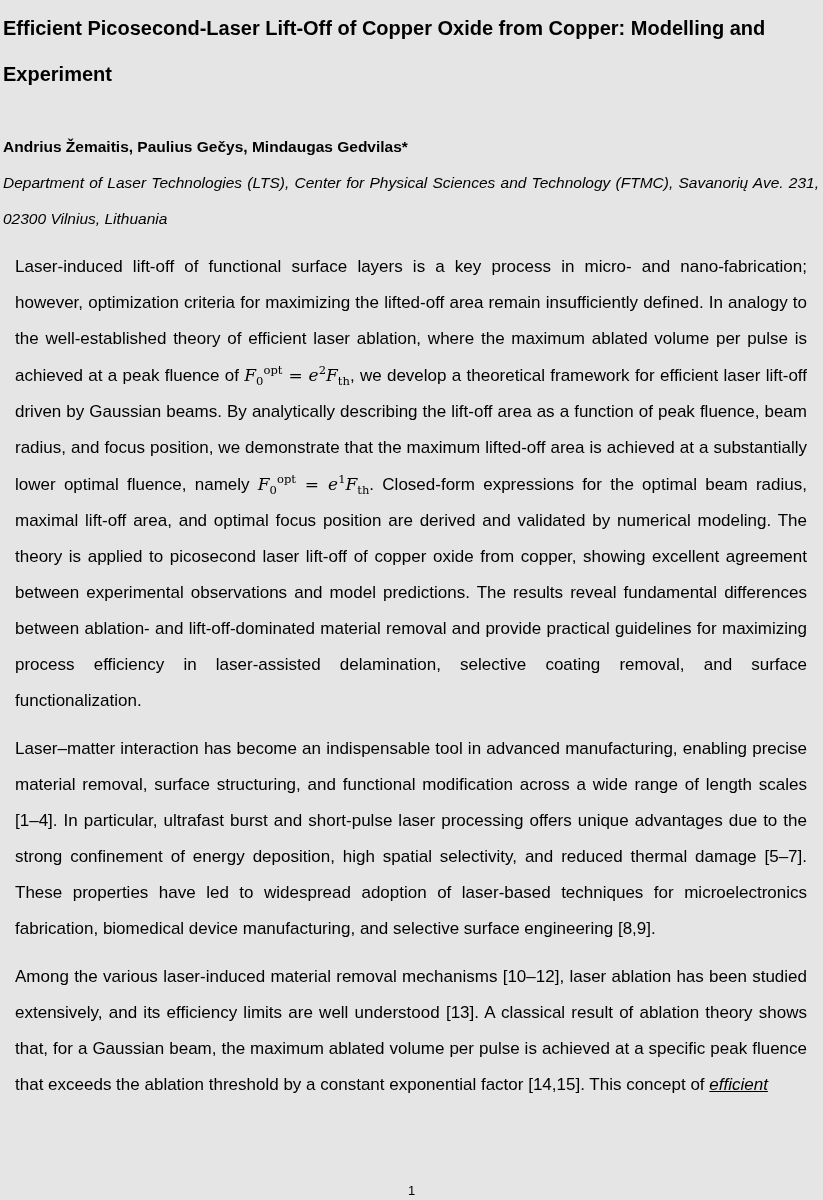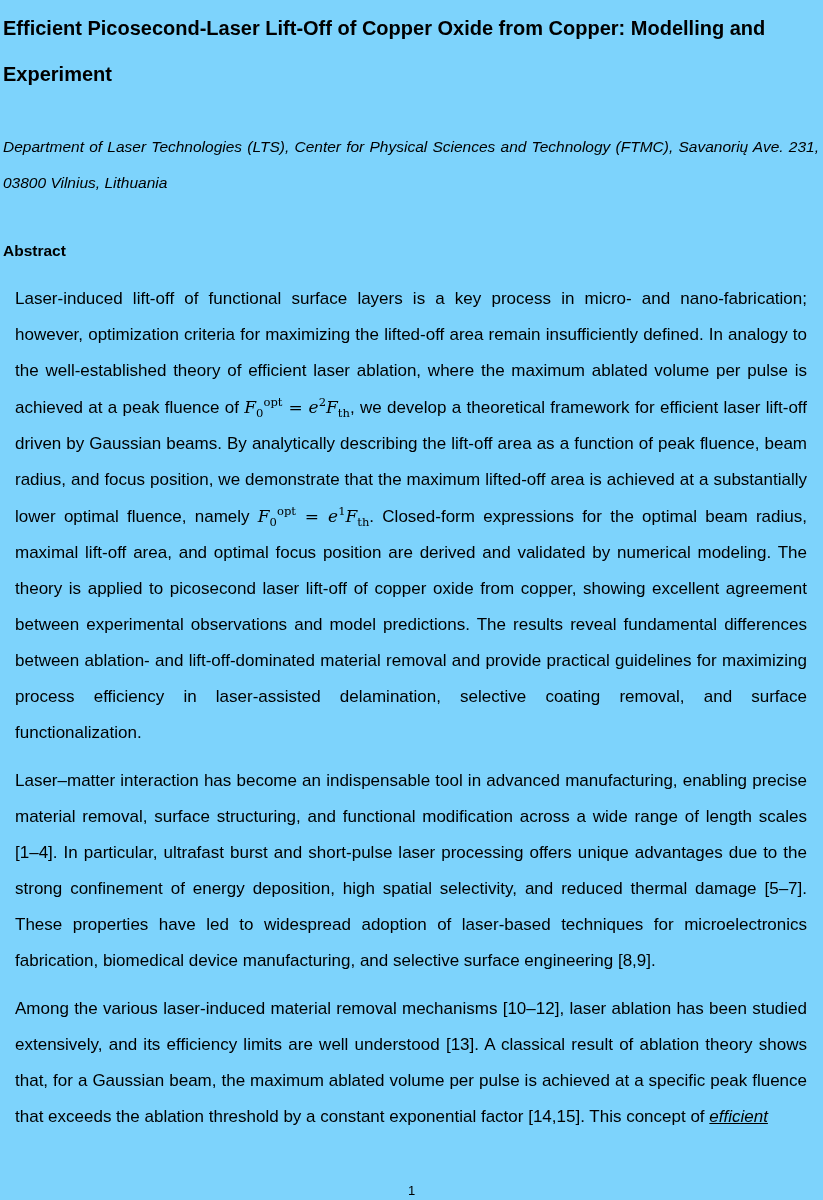--- a/index.html
+++ b/index.html
@@ -1,21 +1,21 @@
 <!DOCTYPE html>
 <html><head>
 <meta charset="utf-8">
 <style>
   * { margin:0; padding:0; box-sizing:border-box; }
   html, body { background:#ffffff; }
   .page {
     position:relative;
     width:823px;
     height:1200px;
-    background:#7dd3fc;
+    background:#e5e5e5;
     color:#000000;
     font-family:"Liberation Sans", sans-serif;
     padding:5px 4px 0 3px;
     overflow:hidden;
   }
   .title {
     font-size:20px;
     font-weight:700;
     line-height:46px;
     margin:0 0 32px 0;
@@ -71,25 +71,25 @@
     line-height:14px;
   }
 </style>
 </head>
 <body>
 
 <div class="page">
 
   <h1 class="title">Efficient Picosecond-Laser Lift-Off of Copper Oxide from Copper: Modelling and Experiment</h1>
 
+  <p class="authors">Andrius Žemaitis, Paulius Gečys, Mindaugas Gedvilas*</p>
 
-  <p class="affil">Department of Laser Technologies (LTS), Center for Physical Sciences and Technology (FTMC), Savanorių Ave. 231, 03800 Vilnius, Lithuania</p>
+  <p class="affil">Department of Laser Technologies (LTS), Center for Physical Sciences and Technology (FTMC), Savanorių Ave. 231, 02300 Vilnius, Lithuania</p>
 
 
-  <h2 class="h-block">Abstract</h2>
 
   <p class="para"><span>Laser-induced lift-off of functional surface layers is a key process in micro- and nano-fabrication; however, optimization criteria for maximizing the lifted-off area remain insufficiently defined. In analogy to the well-established theory of efficient laser ablation, where the maximum ablated volume per pulse is achieved at a peak fluence of </span><span class="math-var">F</span><sub class="math-sc">0</sub><sup class="math-sc">opt</sup><span class="math-rm"> = </span><span class="math-var">e</span><sup class="math-sc">2</sup><span class="math-var">F</span><sub class="math-sc">th</sub><span>, we develop a theoretical framework for efficient laser lift-off driven by Gaussian beams. By analytically describing the lift-off area as a function of peak fluence, beam radius, and focus position, we demonstrate that the maximum lifted-off area is achieved at a substantially lower optimal fluence, namely </span><span class="math-var">F</span><sub class="math-sc">0</sub><sup class="math-sc">opt</sup><span class="math-rm"> = </span><span class="math-var">e</span><sup class="math-sc">1</sup><span class="math-var">F</span><sub class="math-sc">th</sub><span>. Closed-form expressions for the optimal beam radius, maximal lift-off area, and optimal focus position are derived and validated by numerical modeling. The theory is applied to picosecond laser lift-off of copper oxide from copper, showing excellent agreement between experimental observations and model predictions. The results reveal fundamental differences between ablation- and lift-off-dominated material removal and provide practical guidelines for maximizing process efficiency in laser-assisted delamination, selective coating removal, and surface functionalization.</span></p>
 
 
   <p class="para"><span>Laser–matter interaction has become an indispensable tool in advanced manufacturing, enabling precise material removal, surface structuring, and functional modification across a wide range of length scales [1–4]. In particular, ultrafast burst and short-pulse laser processing offers unique advantages due to the strong confinement of energy deposition, high spatial selectivity, and reduced thermal damage [5–7]. These properties have led to widespread adoption of laser-based techniques for microelectronics fabrication, biomedical device manufacturing, and selective surface engineering [8,9].</span></p>
 
   <p class="para"><span>Among the various laser-induced material removal mechanisms [10–12], laser ablation has been studied extensively, and its efficiency limits are well understood [13]. A classical result of ablation theory shows that, for a Gaussian beam, the maximum ablated volume per pulse is achieved at a specific peak fluence that exceeds the ablation threshold by a constant exponential factor [14,15]. This concept of </span><span class="it">efficient</span></p>
 
   <div class="pagenum">1</div>
 

